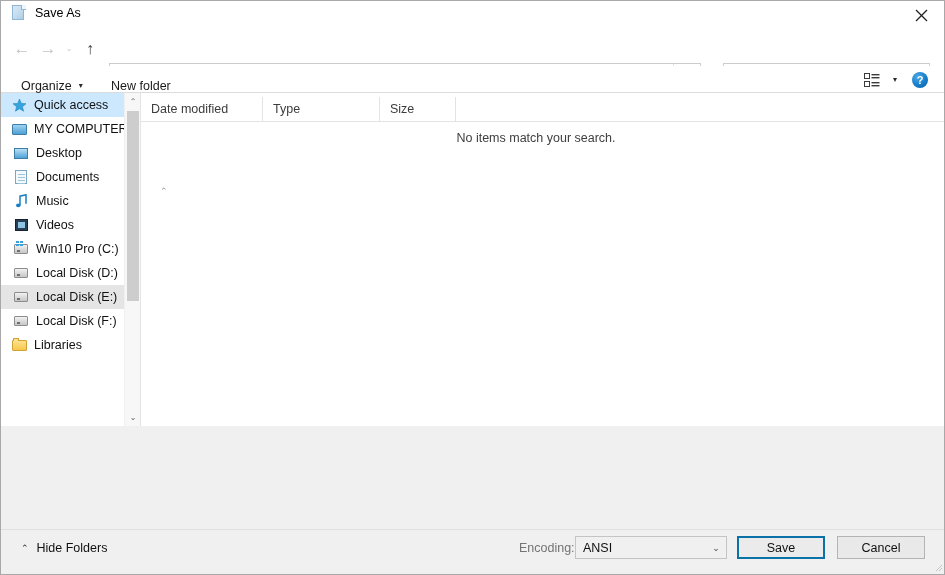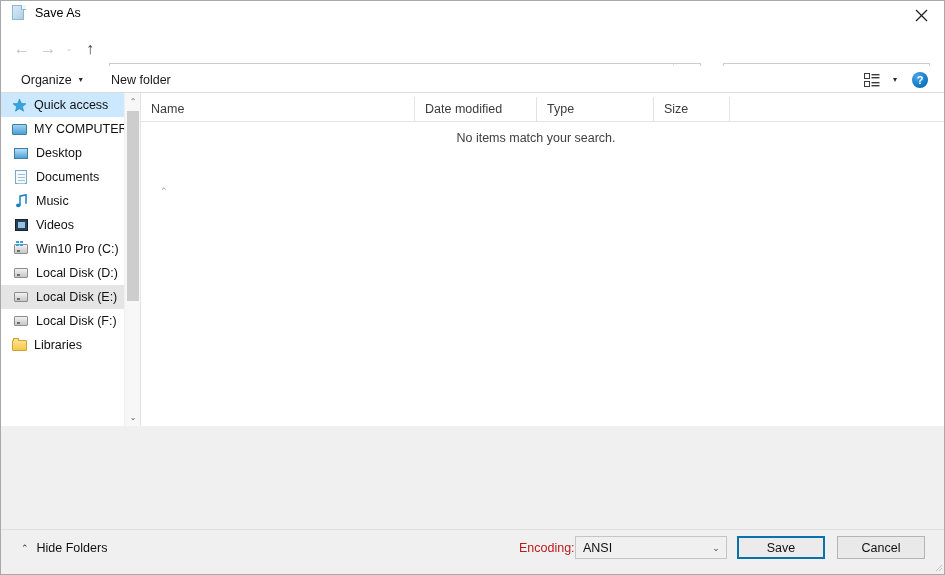--- a/index.html
+++ b/index.html
@@ -207,21 +207,21 @@
     position: absolute;
     left: 0; top: 65px;
     width: 100%;
     height: 27px;
     background: #ffffff;
     border-bottom: 1px solid #dcdcdc;
     box-sizing: border-box;
   }
   .tb-item {
     position: absolute;
-    top: 3px;
+    top: 9px;
     height: 21px;
     display: flex;
     align-items: center;
     font-size: 12.5px;
     color: #1a1a1a;
     padding: 0 6px;
     cursor: default;
   }
   #tb-organize { left: 14px; }
   #tb-newfolder { left: 104px; }
@@ -509,21 +509,21 @@
     font-size: 12.5px;
     color: #111111;
     cursor: default;
   }
   .hf-caret { font-size: 9px; color: #2b2b2b; }
 
   .enc-label {
     position: absolute;
     left: 518px; top: 540px;
     font-size: 12.5px;
-    color: #b91c1c;
+    color: #737373;
   }
   .enc-combo {
     position: absolute;
     left: 574px; top: 535px;
     width: 152px; height: 23px;
     background: #f0f0f0;
     border: 1px solid #c4c4c4;
     box-sizing: border-box;
     display: flex;
     align-items: center;
@@ -758,21 +758,20 @@
 
       <div class="np-scroll">
         <div class="np-arrow up">⌃</div>
         <div class="np-thumb"></div>
         <div class="np-arrow down">⌄</div>
       </div>
     </div>
 
     <div class="list-pane">
       <div class="col-head">
-        <div class="col c-name">Name</div>
         <div class="col c-date">Date modified</div>
         <div class="col c-type">Type</div>
         <div class="col c-size">Size</div>
       </div>
       <div class="empty-msg">No items match your search.</div>
     </div>
 
     <div class="sort-mark">⌃</div>
   </div>
 

